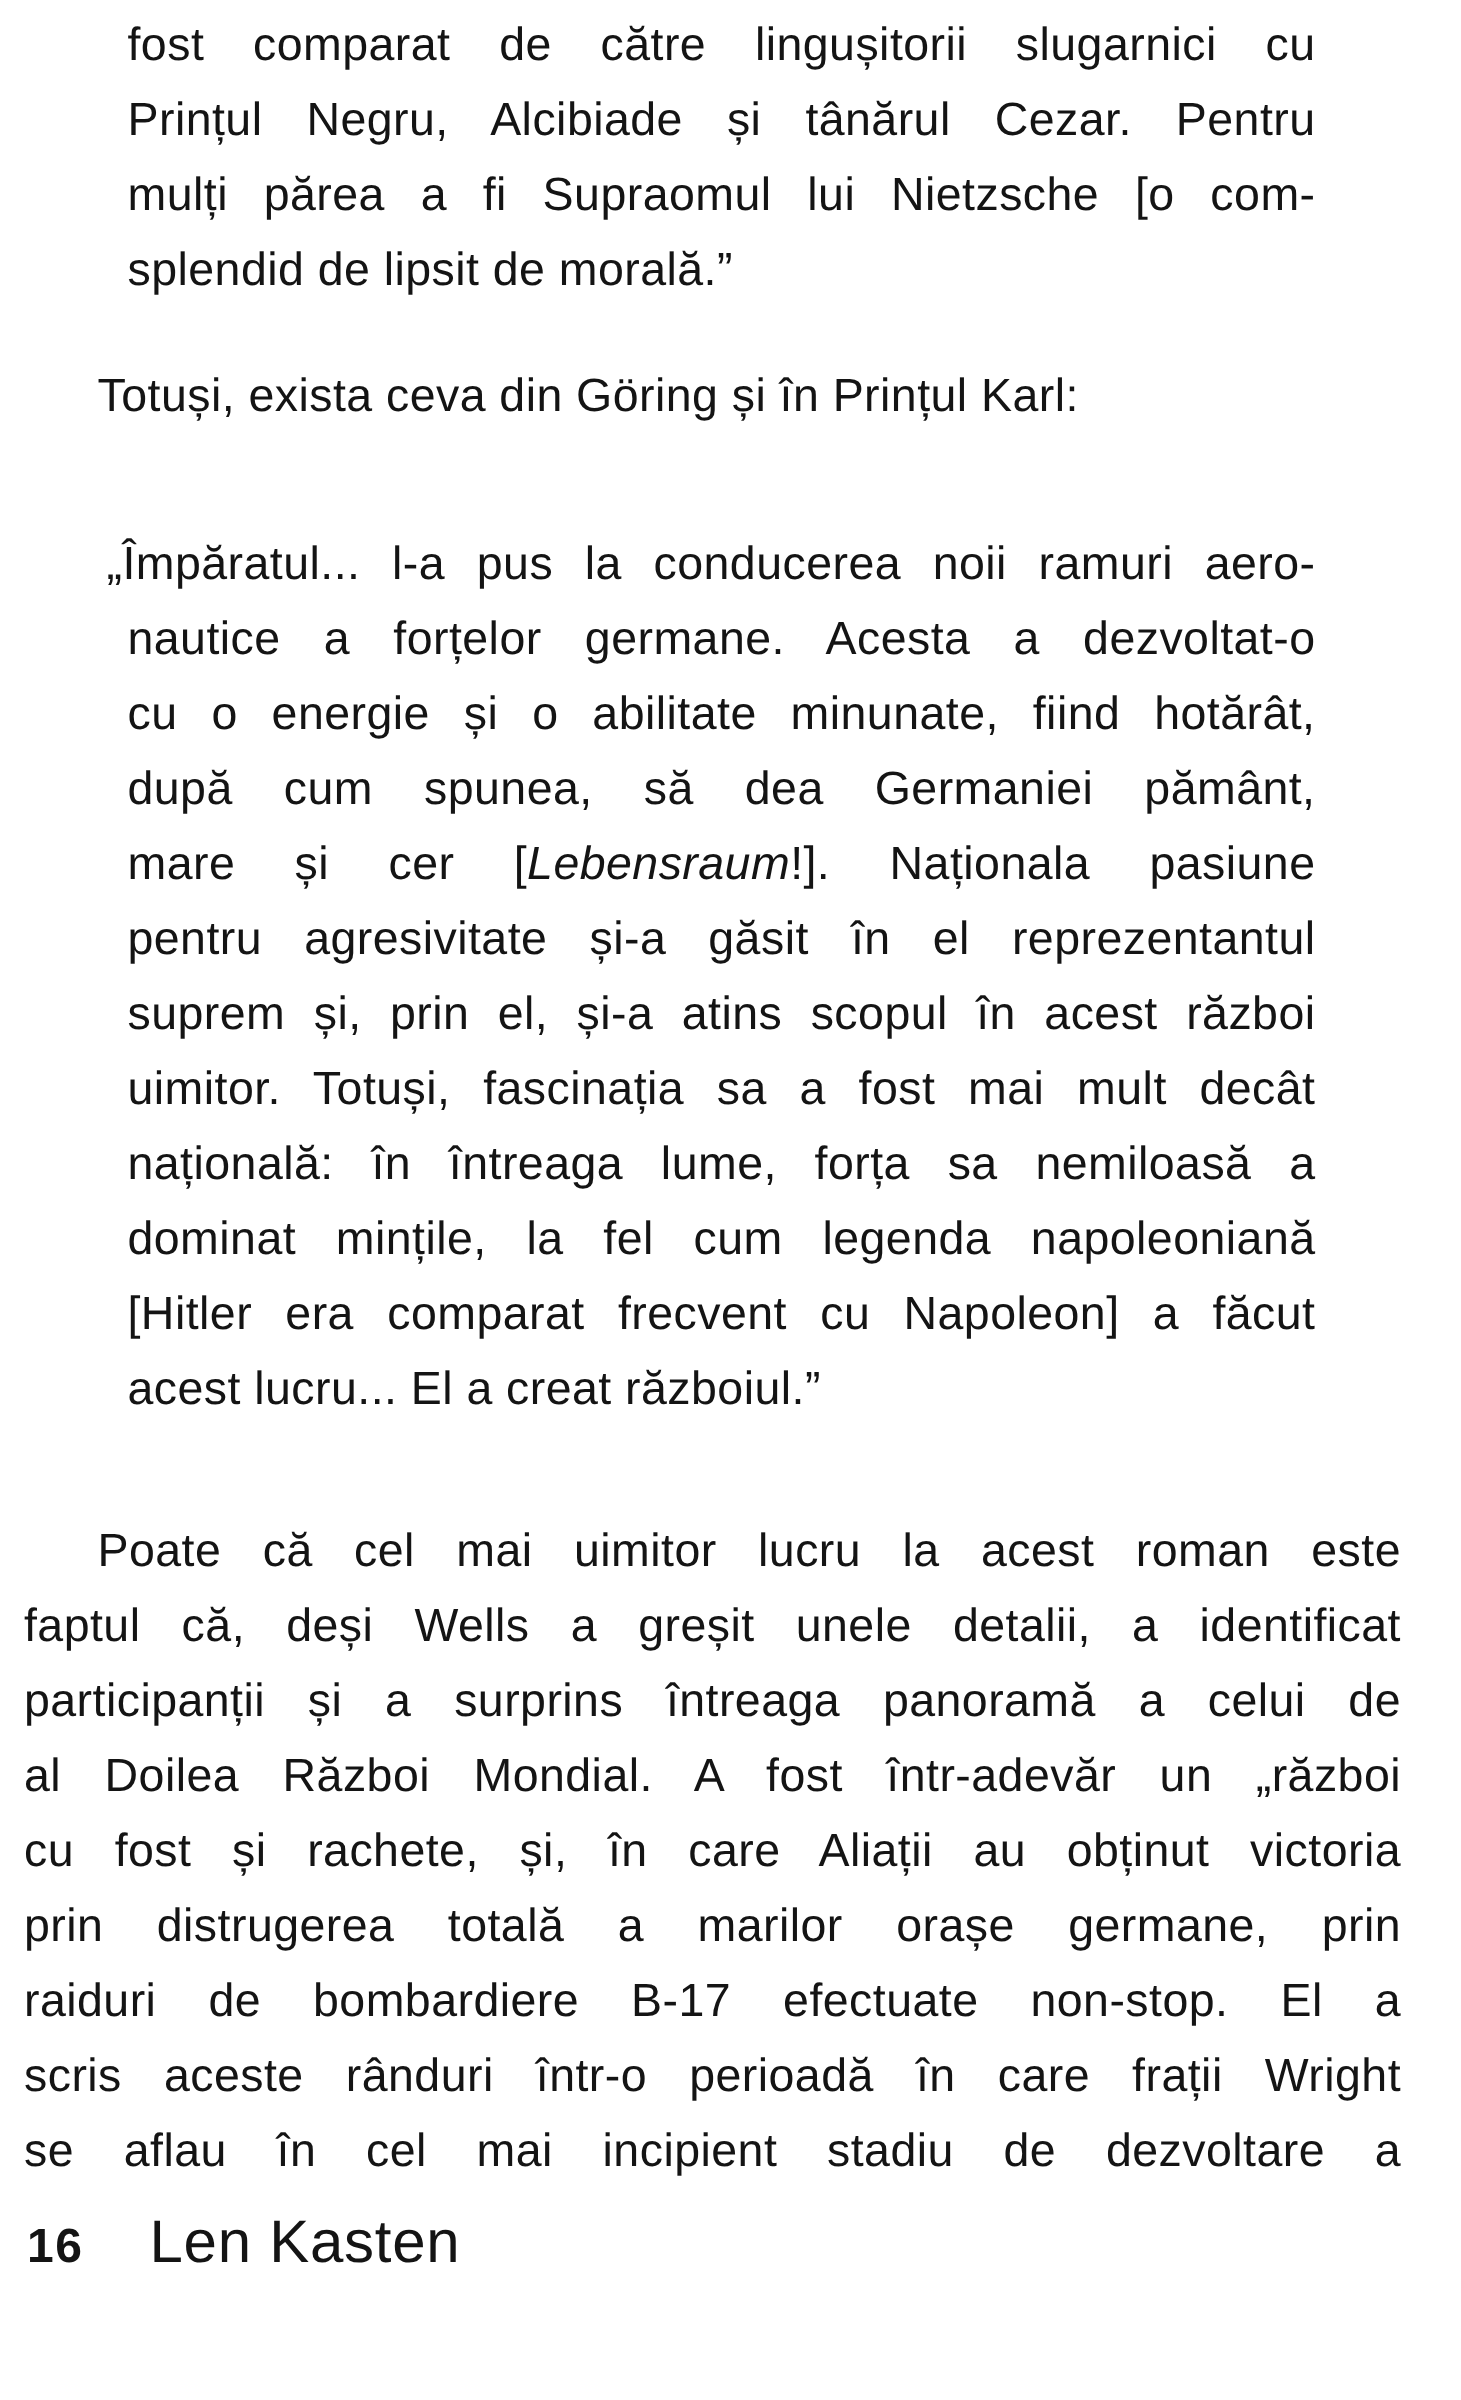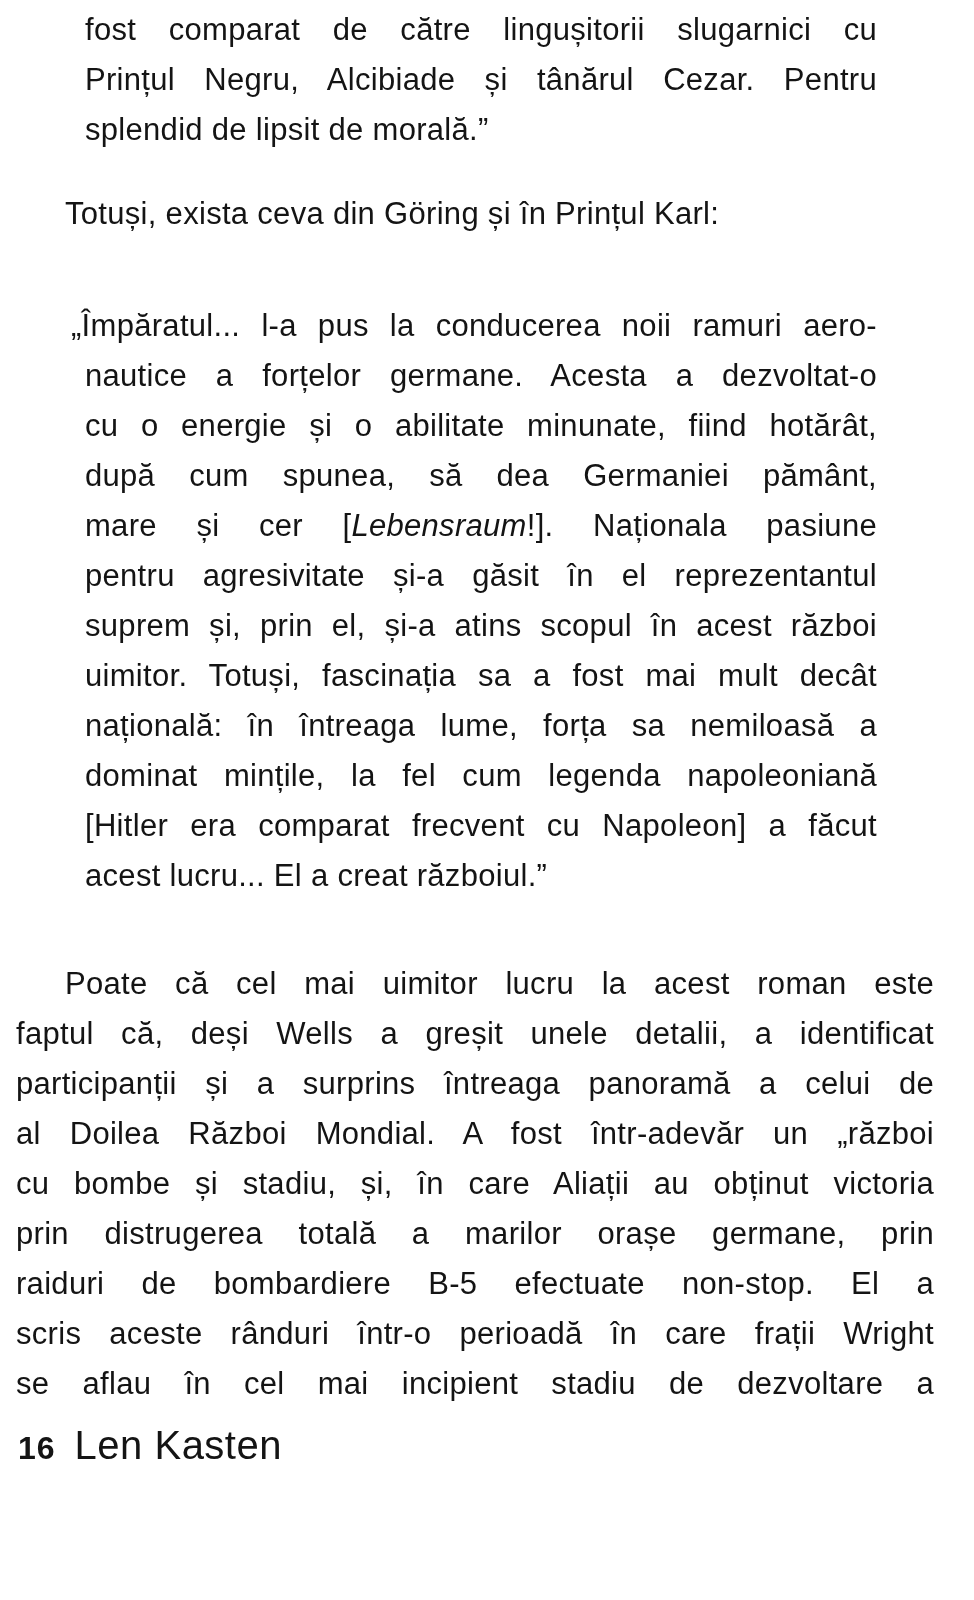--- a/index.html
+++ b/index.html
@@ -50,21 +50,21 @@
     text-indent: -14px;
   }
   .block.b-totusi  { margin-top: 34px; }
   .block.b-quote2  { margin-top: 62px; }
   .block.b-poate   { margin-top: 58px; }
   i { font-style: italic; }
   .footer {
     margin-top: 14px;
     display: flex;
     align-items: baseline;
-    gap: 19px;
+    gap: 44px;
     padding-left: 2px;
   }
   .footer .page-number {
     font-size: 32px;
     font-weight: 700;
     letter-spacing: 1px;
   }
   .footer .running-title {
     font-size: 40px;
     font-weight: 400;
@@ -72,20 +72,21 @@
   }
 </style>
 </head>
 <body>
 
 <div class="page">
   <div>
       <div class="block quote b-quote1">
         <div class="line">fost comparat de către lingușitorii slugarnici cu</div>
         <div class="line">Prințul Negru, Alcibiade și tânărul Cezar. Pentru</div>
+        <div class="line">mulți părea a fi Supraomul lui Nietzsche [o com-</div>
         <div class="line last">splendid de lipsit de morală.”</div>
       </div>
       <div class="block body b-totusi">
         <div class="line last indent">Totuși, exista ceva din Göring și în Prințul Karl:</div>
       </div>
       <div class="block quote b-quote2 hang-first">
         <div class="line">„Împăratul... l-a pus la conducerea noii ramuri aero-</div>
         <div class="line">nautice a forțelor germane. Acesta a dezvoltat-o</div>
         <div class="line">cu o energie și o abilitate minunate, fiind hotărât,</div>
         <div class="line">după cum spunea, să dea Germaniei pământ,</div>
@@ -96,23 +97,23 @@
         <div class="line">națională: în întreaga lume, forța sa nemiloasă a</div>
         <div class="line">dominat mințile, la fel cum legenda napoleoniană</div>
         <div class="line">[Hitler era comparat frecvent cu Napoleon] a făcut</div>
         <div class="line last">acest lucru... El a creat războiul.”</div>
       </div>
       <div class="block body b-poate justify-last">
         <div class="line indent">Poate că cel mai uimitor lucru la acest roman este</div>
         <div class="line">faptul că, deși Wells a greșit unele detalii, a identificat</div>
         <div class="line">participanții și a surprins întreaga panoramă a celui de</div>
         <div class="line">al Doilea Război Mondial. A fost într-adevăr un „război</div>
-        <div class="line">cu bombe și stadiu, și, în care Aliații au obținut victoria</div>
+        <div class="line">cu fost și rachete, și, în care Aliații au obținut victoria</div>
         <div class="line">prin distrugerea totală a marilor orașe germane, prin</div>
-        <div class="line">raiduri de bombardiere B-5 efectuate non-stop. El a</div>
+        <div class="line">raiduri de bombardiere B-17 efectuate non-stop. El a</div>
         <div class="line">scris aceste rânduri într-o perioadă în care frații Wright</div>
         <div class="line last">se aflau în cel mai incipient stadiu de dezvoltare a</div>
       </div>
     </div>
   <div class="footer">
     <span class="page-number">16</span>
     <span class="running-title">Len Kasten</span>
   </div>
 </div>
 

